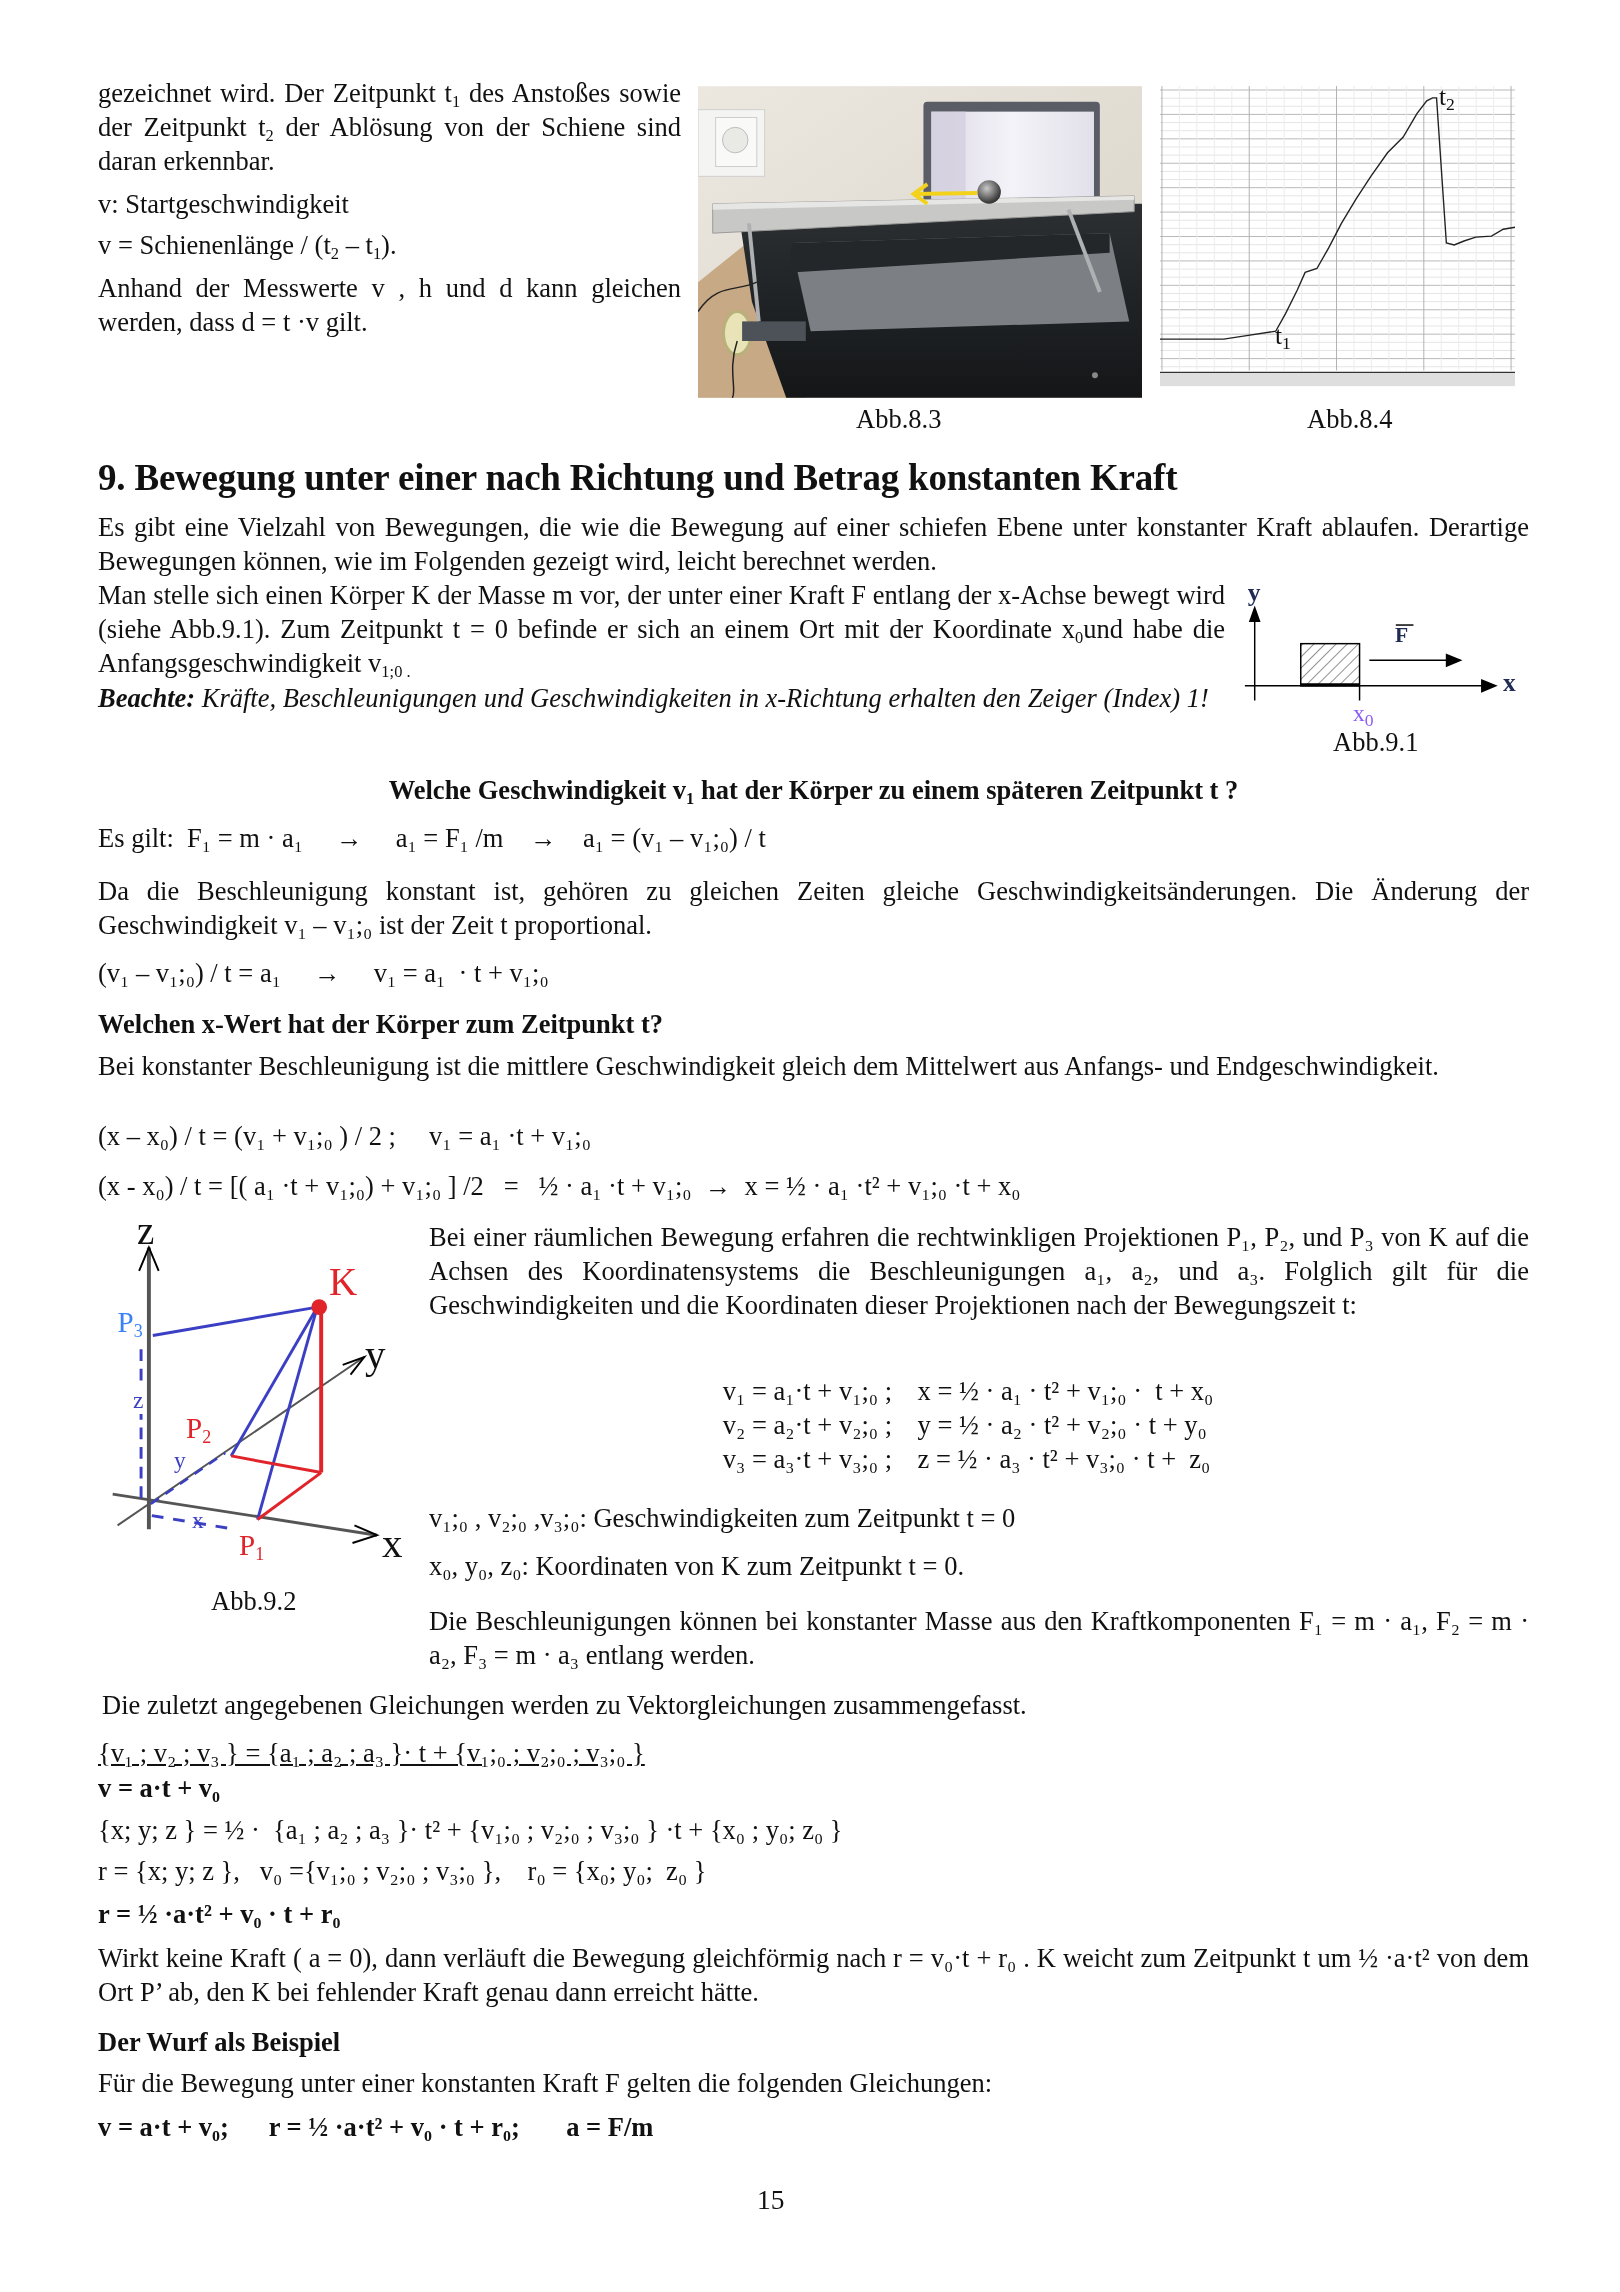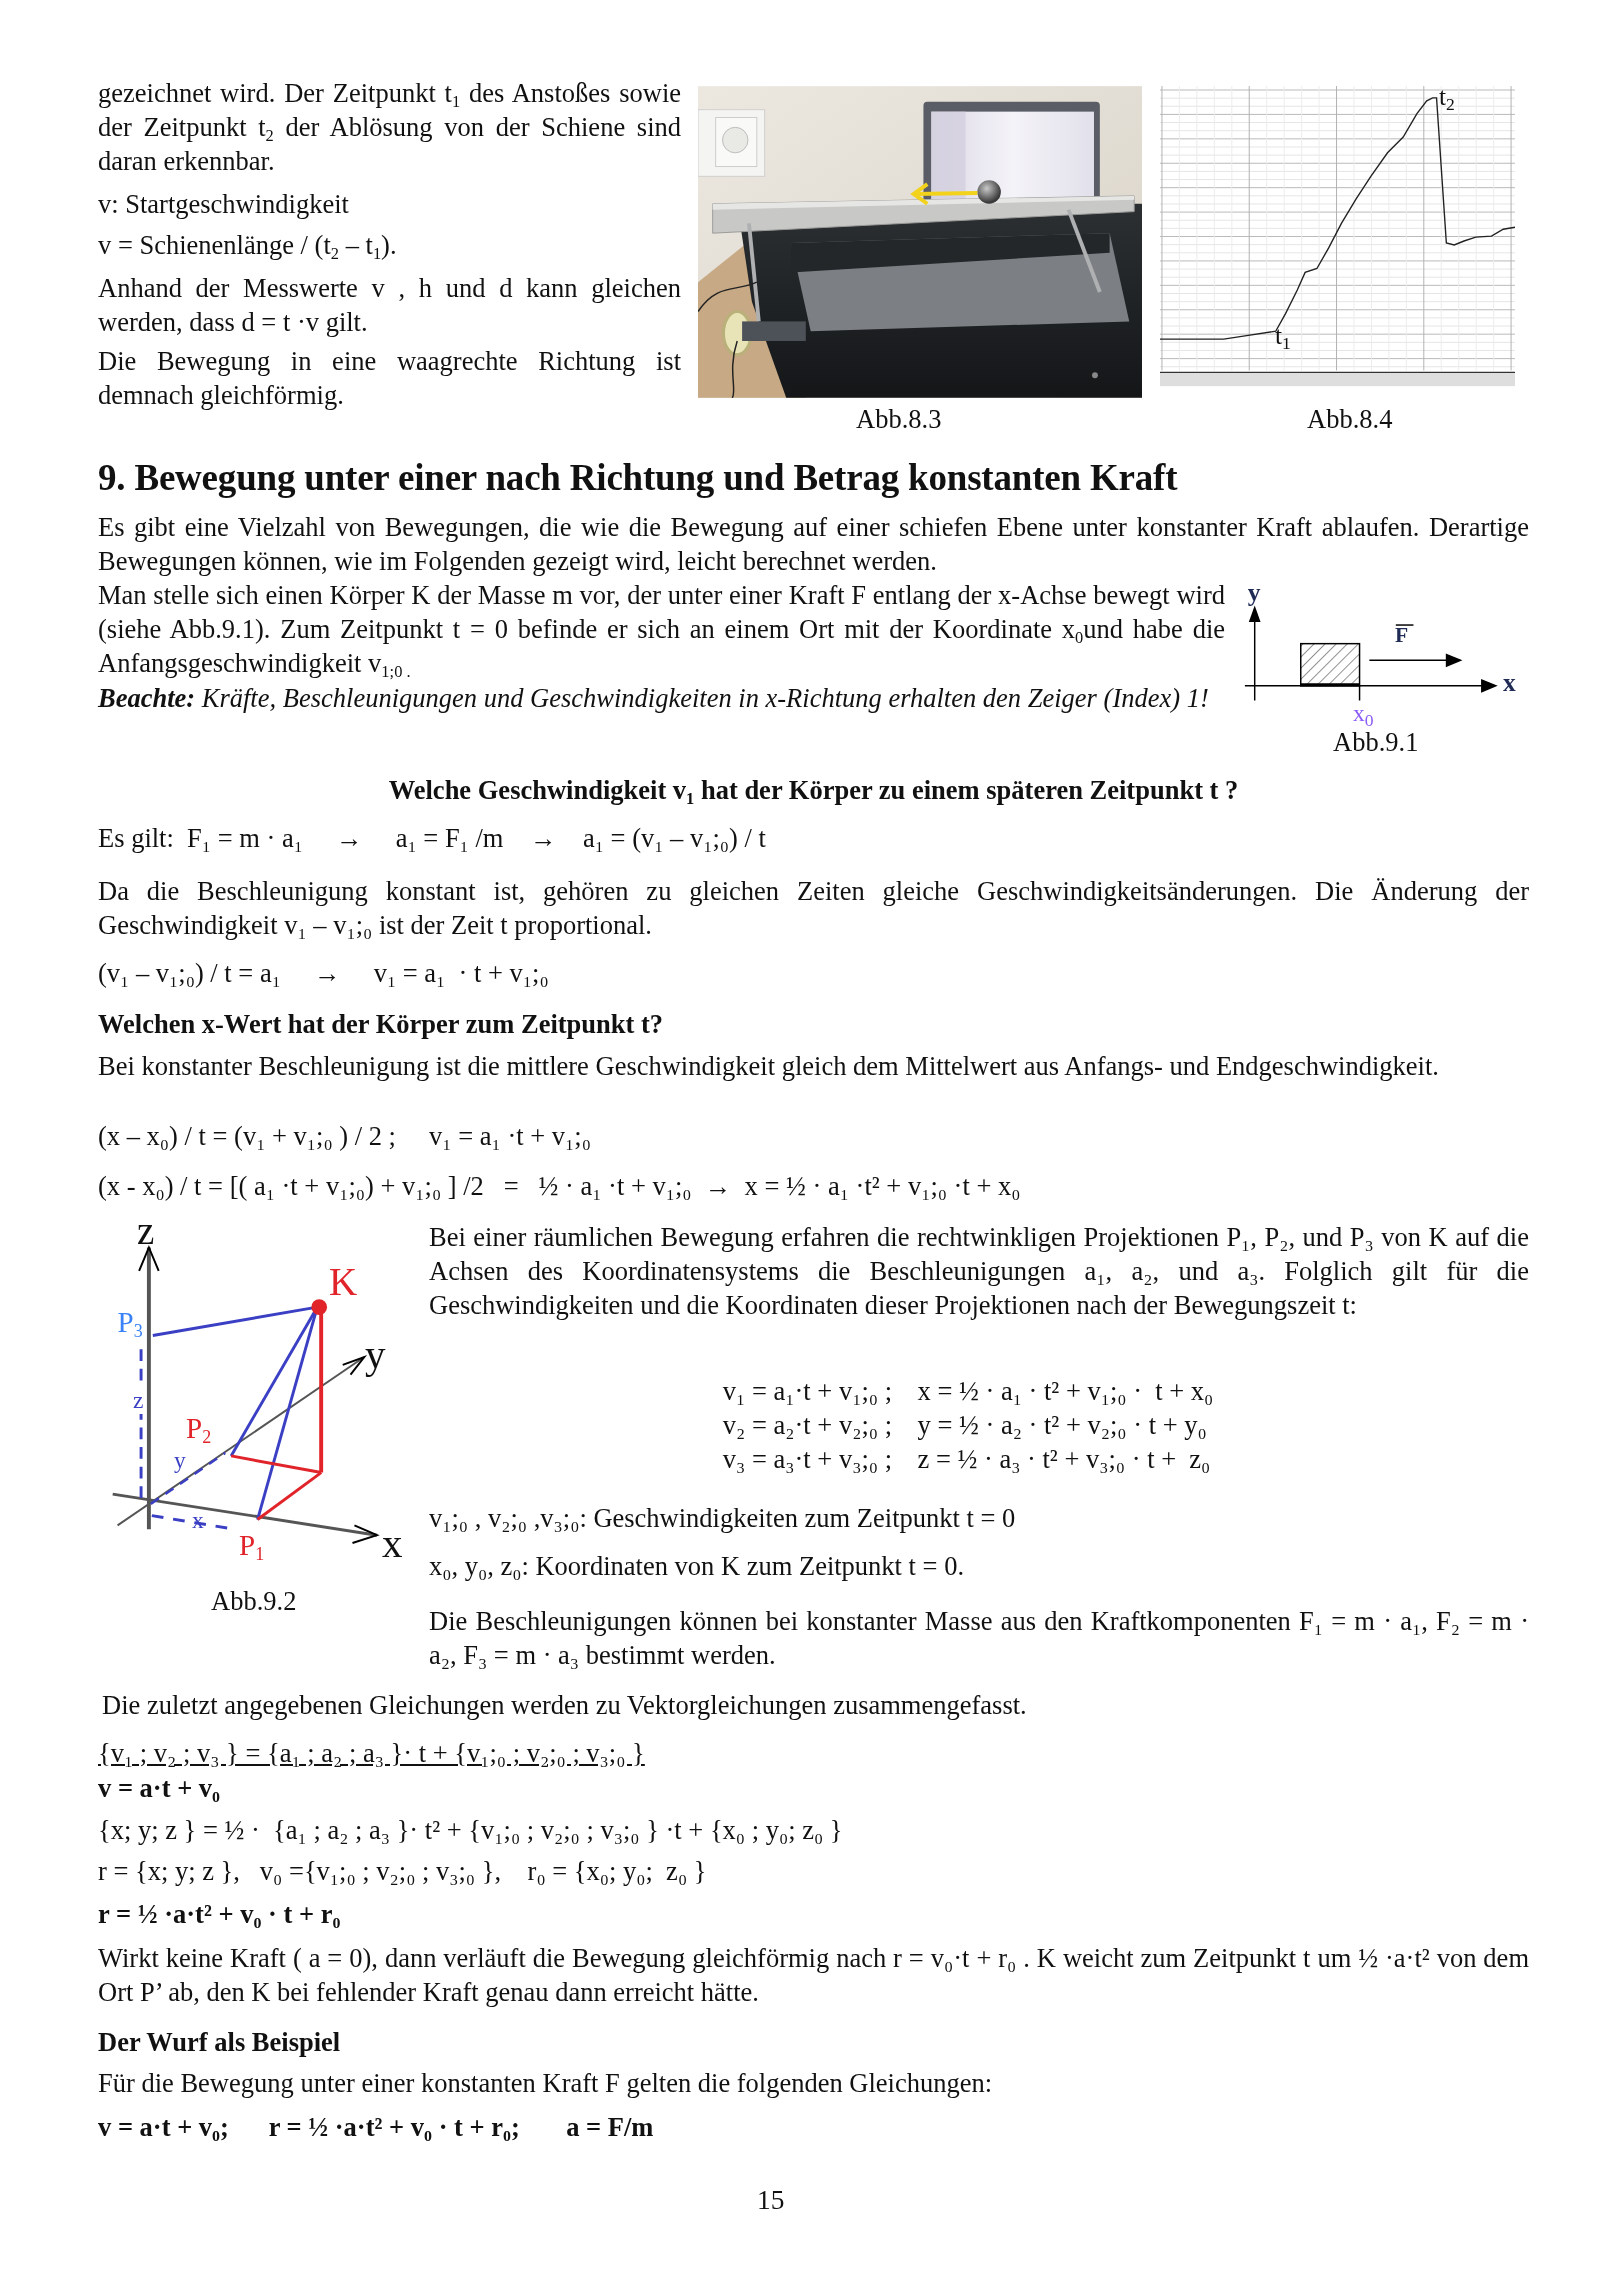--- a/index.html
+++ b/index.html
@@ -21,21 +21,20 @@
 
 <div class="abs" style="left:98px; top:76px; width:583px;">
   <p class="p p-last">
     <span>gezeichnet wird. Der Zeitpunkt t</span><sub>1</sub><span> des  Anstoßes sowie  der Zeitpunkt  t</span><sub>2</sub><span> der Ablösung von der  Schiene sind daran erkennbar.</span>
   </p>
   <div class="c" style="margin-top:8.8px; padding-right:39px;">v: Startgeschwindigkeit</div>
   <div class="c" style="margin-top:6.9px; padding-right:19.6px;">
     <span>v = Schienenlänge / (t</span><sub>2</sub><span> – t</span><sub>1</sub><span>).</span>
   </div>
   <p class="p p-last" style="margin-top:9.8px;">Anhand der Messwerte  v , h und d kann gleichen werden, dass   d = t ·v  gilt.</p>
-  <p class="p p-last" style="margin-top:4.9px;">Die Bewegung in eine waagrechte Richtung ist demnach gleichförmig.</p>
 </div>
 
 <div class="abs" style="left:698px; top:86px; width:444px; height:312px; overflow:hidden;">
   <svg width="444" height="312" viewBox="0 0 453 318">
     <defs>
       <linearGradient id="wall" x1="0" y1="0" x2="1" y2="1">
         <stop offset="0" stop-color="#ece8e0"></stop>
           <stop offset="1" stop-color="#d9d3c8"></stop>
       </linearGradient>
       <linearGradient id="screen" x1="0" y1="0" x2="1" y2="0">
@@ -248,21 +247,21 @@
 
 <div class="abs" style="left:686px; top:1374px; width:608px; font-size:26.5px; line-height:34px;">
   <div><span style="display:inline-block; width:206px; text-align:right;">v₁ = a₁·t + v₁;₀ ;</span><span style="display:inline-block; margin-left:25.5px; white-space:pre;">x = ½ · a₁ · t² + v₁;₀ ·  t + x₀</span></div>
   <div><span style="display:inline-block; width:206px; text-align:right;">v₂ = a₂·t + v₂;₀ ;</span><span style="display:inline-block; margin-left:25.5px; white-space:pre;">y = ½ · a₂ · t² + v₂;₀ · t + y₀</span></div>
   <div><span style="display:inline-block; width:206px; text-align:right;">v₃ = a₃·t + v₃;₀ ;</span><span style="display:inline-block; margin-left:25.5px; white-space:pre;">z = ½ · a₃ · t² + v₃;₀ · t +  z₀</span></div>
 </div>
 
 <div class="abs c" style="left:429px; top:1501px; width:1100px;">v₁;₀ , v₂;₀ ,v₃;₀: Geschwindigkeiten zum Zeitpunkt t = 0</div>
 <div class="abs c" style="left:429px; top:1549px; width:1100px;">x₀, y₀, z₀: Koordinaten von K zum Zeitpunkt t = 0.</div>
 
-<p class="abs p p-last" style="left:429px; top:1604px; width:1100px;">Die Beschleunigungen können bei konstanter Masse aus den Kraftkomponenten F₁ = m · a₁,   F₂ = m · a₂,  F₃ = m · a₃    bestimmt werden.</p>
+<p class="abs p p-last" style="left:429px; top:1604px; width:1100px;">Die Beschleunigungen können bei konstanter Masse aus den Kraftkomponenten F₁ = m · a₁,   F₂ = m · a₂,  F₃ = m · a₃    entlang werden.</p>
 
 <p class="abs p" style="left:102px; top:1688px; width:1431px;">Die zuletzt angegebenen Gleichungen werden zu Vektorgleichungen zusammengefasst.</p>
 
 <div class="abs c" style="left:98px; top:1736px; width:1431px; white-space:pre;text-decoration:underline;">{v₁ ; v₂ ; v₃ } = {a₁ ; a₂ ; a₃ }· t + {v₁;₀ ; v₂;₀ ; v₃;₀ }</div>
 <div class="abs c" style="left:98px; top:1771px; width:1431px; font-weight:bold;">v = a·t + v₀</div>
 <div class="abs c" style="left:98px; top:1813px; width:1431px; white-space:pre;">{x; y; z } = ½ ·  {a₁ ; a₂ ; a₃ }· t² + {v₁;₀ ; v₂;₀ ; v₃;₀ } ·t + {x₀ ; y₀; z₀ }</div>
 <div class="abs c" style="left:98px; top:1854px; width:1431px; white-space:pre;">r = {x; y; z },   v₀ ={v₁;₀ ; v₂;₀ ; v₃;₀ },    r₀ = {x₀; y₀;  z₀ }</div>
 <div class="abs c" style="left:98px; top:1897px; width:1431px; font-weight:bold;">r = ½ ·a·t² + v₀ · t + r₀</div>
 
 <p class="abs p p-last" style="left:98px; top:1941px; width:1431px;">Wirkt keine Kraft ( a = 0), dann verläuft die Bewegung gleichförmig nach  r = v₀·t + r₀ . K weicht zum Zeitpunkt t um ½ ·a·t² von dem Ort P’ ab, den K bei fehlender Kraft genau dann erreicht hätte.</p>

